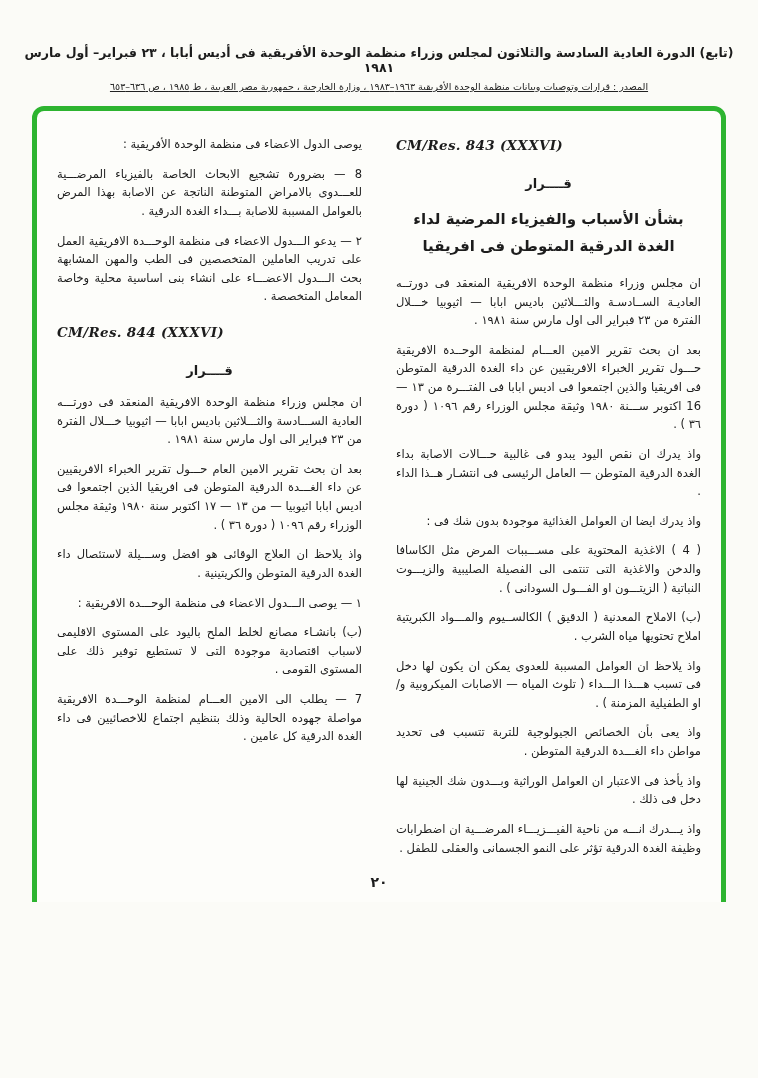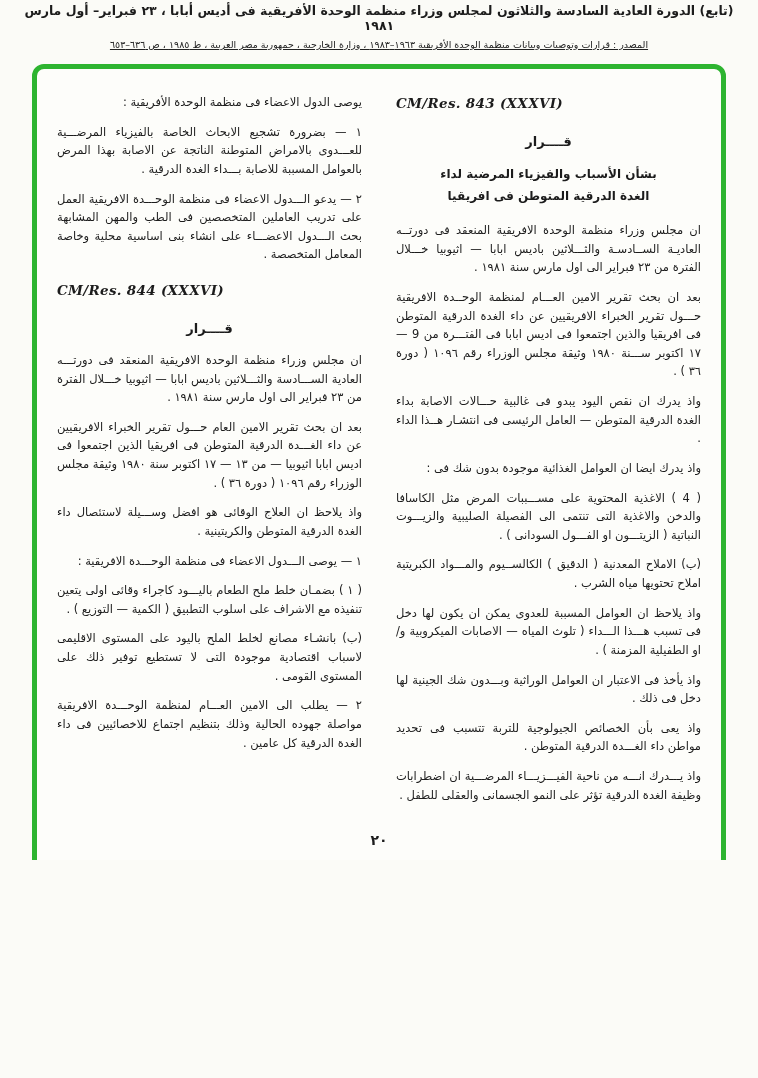--- a/index.html
+++ b/index.html
@@ -2,21 +2,21 @@
 <html lang="ar"><head>
 <meta charset="utf-8">
 <style>
   * { margin:0; padding:0; box-sizing:border-box; }
   html,body { width:758px; background:#fbfbf7; }
   body {
     font-family:"DejaVu Sans", sans-serif;
     color:#1c1c1c;
     -webkit-font-smoothing:antialiased;
   }
-  .page { position:relative; width:758px; height:860px; padding-top:3px; overflow:hidden; }
+  .page { position:relative; width:758px; height:860px; padding-top:3px; overflow:hidden;margin-top:42px; }
 
   .header { direction:rtl; text-align:center; padding:0 18px; }
   .header-line1 { font-size:12.5px; font-weight:bold; letter-spacing:0; }
   .header-line2 { font-size:9.5px; margin-top:6px; color:#222;text-decoration:underline; }
 
   .frame {
     width:694px; height:938px;
     margin:14px auto 0;
     border:5px solid #2db430;
     border-radius:12px;
@@ -31,21 +31,21 @@
     font-size:11.5px; line-height:1.62;
   }
   .doc-ref {
     direction:ltr; text-align:left;
     font-family:"DejaVu Serif", serif;
     font-weight:bold; font-size:13.5px;
     margin-bottom:16px; letter-spacing:0.3px;font-style:italic;
   }
   .res-title { text-align:center; font-weight:bold; font-size:13px; margin:2px 0 12px; }
   .res-subtitle {
-    text-align:center; font-weight:bold; font-size:12px;
+    text-align:center; font-weight:bold; font-size:15px;
     line-height:1.8; margin-bottom:14px; white-space:pre-line;
   }
   .para { margin-bottom:11px; }
   .res844-block { margin-top:16px; }
 
   .page-number {
     position:absolute; left:0; right:0; bottom:12px;
     text-align:center; font-weight:bold; font-size:14px;
   }
 </style>
@@ -61,46 +61,45 @@
 
   <div class="frame" style="border-color: rgb(45, 180, 48);">
     <div class="columns">
 
       <div class="col">
         <div class="doc-ref">CM/Res. 843 (XXXVI)</div>
         <div class="res-title">قــــرار</div>
         <div class="res-subtitle">بشأن الأسباب والفيزياء المرضية لداء
 الغدة الدرقية المتوطن فى افريقيا</div>
         <div class="para">ان مجلس وزراء منظمة الوحدة الافريقية المنعقد فى دورتــه العاديـة الســادسـة والثـــلاثين باديس ابابا — اثيوبيا خـــلال الفترة من ٢٣ فبراير الى اول مارس سنة ١٩٨١ .</div>
-        <div class="para">بعد ان بحث تقرير الامين العـــام لمنظمة الوحــدة الافريقية حـــول تقرير الخبراء الافريقيين عن داء الغدة الدرقية المتوطن فى افريقيا والذين اجتمعوا فى اديس ابابا فى الفتـــرة من 9 — ١٧ اكتوبر ســـنة ١٩٨٠ وثيقة مجلس الوزراء رقم ١٠٩٦ ( دورة ٣٦ ) .</div>
+        <div class="para">بعد ان بحث تقرير الامين العـــام لمنظمة الوحــدة الافريقية حـــول تقرير الخبراء الافريقيين عن داء الغدة الدرقية المتوطن فى افريقيا والذين اجتمعوا فى اديس ابابا فى الفتـــرة من ١٣ — 16 اكتوبر ســـنة ١٩٨٠ وثيقة مجلس الوزراء رقم ١٠٩٦ ( دورة ٣٦ ) .</div>
         <div class="para">واذ يدرك ان نقص اليود يبدو فى غالبية حـــالات الاصابة بداء الغدة الدرقية المتوطن — العامل الرئيسى فى انتشـار هــذا الداء .</div>
         <div class="para">واذ يدرك ايضا ان العوامل الغذائية موجودة بدون شك فى :</div>
         <div class="para">( 4 ) الاغذية المحتوية على مســـببات المرض مثل الكاسافا والدخن والاغذية التى تنتمى الى الفصيلة الصليبية والزيـــوت النباتية ( الزيتـــون او الفـــول السودانى ) .</div>
         <div class="para">(ب) الاملاح المعدنية ( الدقيق ) الكالســيوم والمـــواد الكبريتية املاح تحتويها مياه الشرب .</div>
         <div class="para">واذ يلاحظ ان العوامل المسببة للعدوى يمكن ان يكون لها دخل فى تسبب هـــذا الـــداء ( تلوث المياه — الاصابات الميكروبية و/ او الطفيلية المزمنة ) .</div>
+        <div class="para">واذ يعى بأن الخصائص الجيولوجية للتربة تتسبب فى تحديد مواطن داء الغـــدة الدرقية المتوطن .</div>
         <div class="para">واذ يأخذ فى الاعتبار ان العوامل الوراثية وبـــدون شك الجينية لها دخل فى ذلك .</div>
-        <div class="para">واذ يعى بأن الخصائص الجيولوجية للتربة تتسبب فى تحديد مواطن داء الغـــدة الدرقية المتوطن .</div>
         <div class="para">واذ يـــدرك انـــه من ناحية الفيـــزيـــاء المرضـــية ان اضطرابات وظيفة الغدة الدرقية تؤثر على النمو الجسمانى والعقلى للطفل .</div>
       </div>
 
       <div class="col">
         <div class="para">يوصى الدول الاعضاء فى منظمة الوحدة الأفريقية :</div>
-        <div class="para">١ — بضرورة تشجيع الابحاث الخاصة بالفيزياء المرضـــية للعـــدوى بالامراض المتوطنة الناتجة عن الاصابة بهذا المرض بالعوامل المسببة للاصابة بـــداء الغدة الدرقية .</div>
+        <div class="para">8 — بضرورة تشجيع الابحاث الخاصة بالفيزياء المرضـــية للعـــدوى بالامراض المتوطنة الناتجة عن الاصابة بهذا المرض بالعوامل المسببة للاصابة بـــداء الغدة الدرقية .</div>
         <div class="para">٢ — يدعو الـــدول الاعضاء فى منظمة الوحـــدة الافريقية العمل على تدريب العاملين المتخصصين فى الطب والمهن المشابهة بحث الـــدول الاعضـــاء على انشاء بنى اساسية محلية وخاصة المعامل المتخصصة .</div>
 
         <div class="res844-block">
           <div class="doc-ref">CM/Res. 844 (XXXVI)</div>
           <div class="res-title">قــــرار</div>
           <div class="para">ان مجلس وزراء منظمة الوحدة الافريقية المنعقد فى دورتـــه العادية الســـادسة والثـــلاثين باديس ابابا — اثيوبيا خـــلال الفترة من ٢٣ فبراير الى اول مارس سنة ١٩٨١ .</div>
           <div class="para">بعد ان بحث تقرير الامين العام حـــول تقرير الخبراء الافريقيين عن داء الغـــدة الدرقية المتوطن فى افريقيا الذين اجتمعوا فى اديس ابابا اثيوبيا — من ١٣ — ١٧ اكتوبر سنة ١٩٨٠ وثيقة مجلس الوزراء رقم ١٠٩٦ ( دورة ٣٦ ) .</div>
           <div class="para">واذ يلاحظ ان العلاج الوقائى هو افضل وســـيلة لاستئصال داء الغدة الدرقية المتوطن والكريتينية .</div>
           <div class="para">١ — يوصى الـــدول الاعضاء فى منظمة الوحـــدة الافريقية :</div>
-          <div class="para">( ١ ) بضمـان خلط ملح الطعام باليـــود كاجراء وقائى اولى يتعين تنفيذه مع الاشراف على اسلوب التطبيق ( الكمية — التوزيع ) .</div>
           <div class="para">(ب) بانشـاء مصانع لخلط الملح باليود على المستوى الاقليمى لاسباب اقتصادية موجودة التى لا تستطيع توفير ذلك على المستوى القومى .</div>
-          <div class="para">٢ — يطلب الى الامين العـــام لمنظمة الوحـــدة الافريقية مواصلة جهوده الحالية وذلك بتنظيم اجتماع للاخصائيين فى داء الغدة الدرقية كل عامين .</div>
+          <div class="para">7 — يطلب الى الامين العـــام لمنظمة الوحـــدة الافريقية مواصلة جهوده الحالية وذلك بتنظيم اجتماع للاخصائيين فى داء الغدة الدرقية كل عامين .</div>
         </div>
       </div>
 
     </div>
   </div>
 
   <div class="page-number">٢٠</div>
 
 </div>
 

